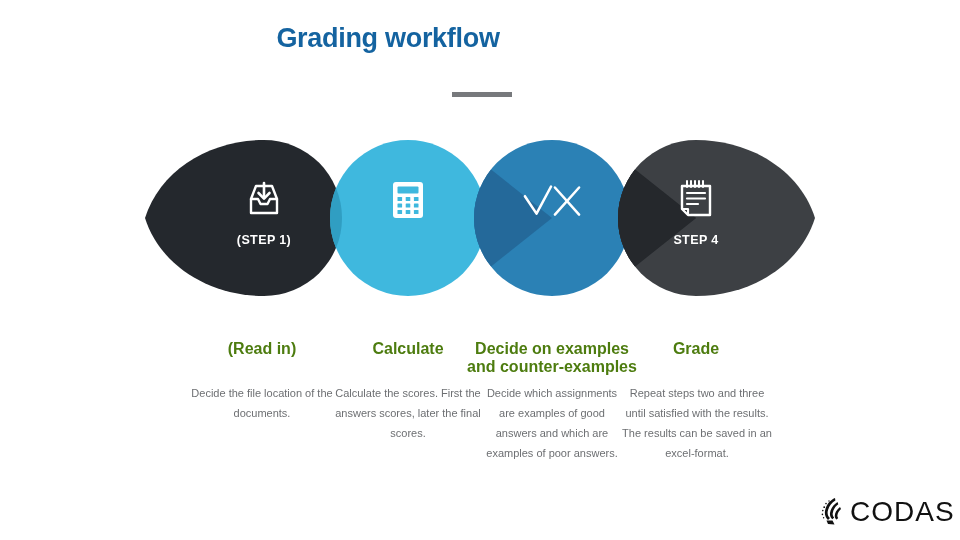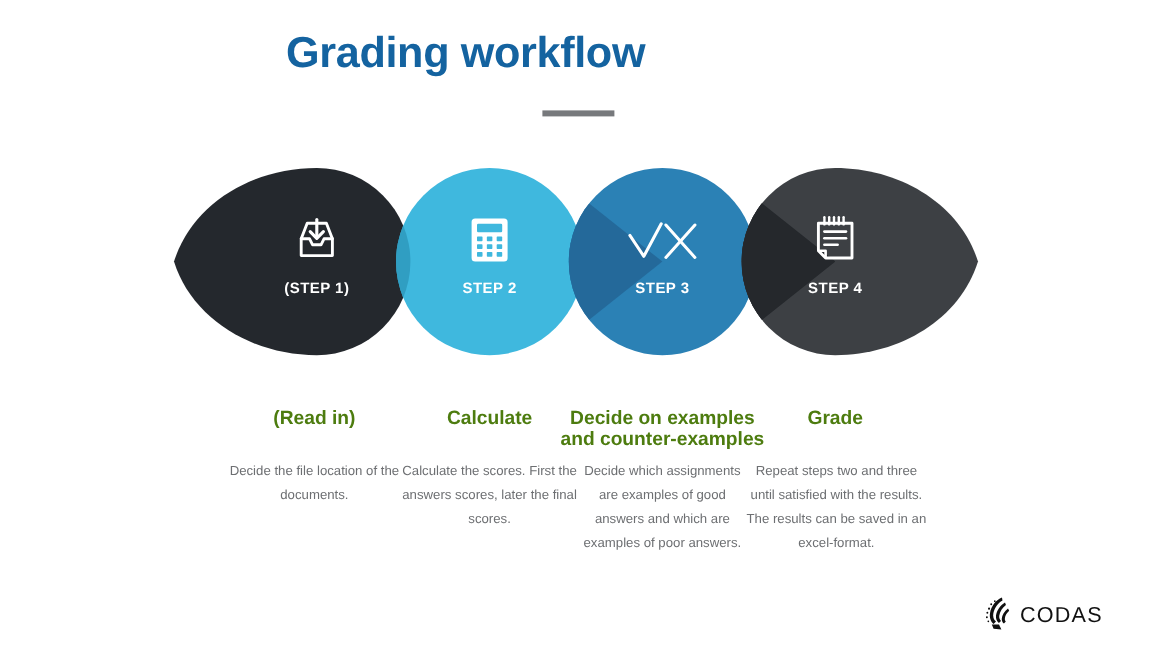--- a/index.html
+++ b/index.html
@@ -15,21 +15,21 @@
     position: relative;
   }
 
   
   .slide-title {
     position: absolute;
     top: 24px;
     left: 0;
     width: 776px;
     text-align: center;
-    font-size: 36px;
+    font-size: 27px;
     font-weight: bold;
     color: #1463a0;
     letter-spacing: -0.3px;
     line-height: 1.1;
   }
   .title-rule {
     position: absolute;
     top: 92px;
     left: 452px;
     width: 60px;
@@ -96,21 +96,21 @@
     position: absolute;
     left: 818px;
     top: 492px;
     width: 136px;
     height: 40px;
     display: flex;
     align-items: center;
   }
   .logo-mark { width: 30px; height: 32px; }
   .logo-word {
-    font-size: 18px;
+    font-size: 28px;
     letter-spacing: 1px;
     color: #111111;
     font-family: "Liberation Sans", sans-serif;
     margin-left: 2px;
   }
 </style>
 </head>
 <body>
 
 <div class="slide-title">Grading workflow</div>
@@ -218,22 +218,20 @@
       <path d="M6 30 L12 30 L12 36" fill="none" stroke="#ffffff" stroke-width="2.2" stroke-linejoin="round"></path>
       <g stroke="#ffffff" stroke-width="2.2" stroke-linecap="round">
         <path d="M11 14 L29 14"></path>
         <path d="M11 19.5 L29 19.5"></path>
         <path d="M11 25 L22 25"></path>
       </g>
     </svg>
   </div>
 
   <div class="step-label" style="left:184px; top:97px;">(STEP 1)</div>
-  <div class="step-label" style="left:328px; top:97px;">STEP 2</div>
-  <div class="step-label" style="left:472px; top:97px;">STEP 3</div>
   <div class="step-label" style="left:616px; top:97px;">STEP 4</div>
 </div>
 
 <div class="col-heading" style="left:182px; top:340px; width:160px;">(Read in)</div>
 <div class="col-body" style="left:187px; top:383px; width:150px;">Decide the file location of the documents.</div>
 
 <div class="col-heading" style="left:328px; top:340px; width:160px;">Calculate</div>
 <div class="col-body" style="left:335px; top:383px; width:146px;">Calculate the scores. First the answers scores, later the final scores.</div>
 
 <div class="col-heading" style="left:466px; top:340px; width:172px;">Decide on examples and counter-examples</div>

